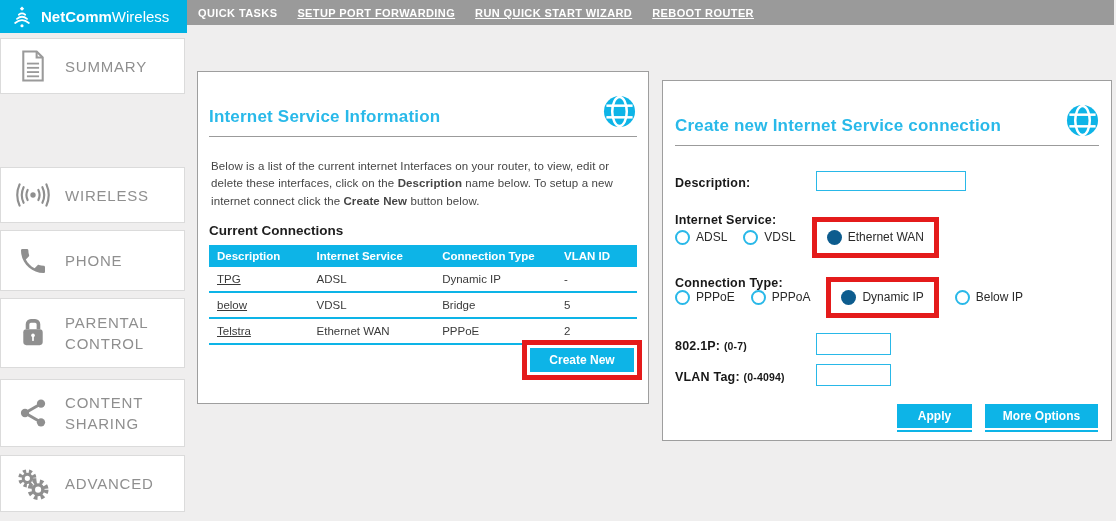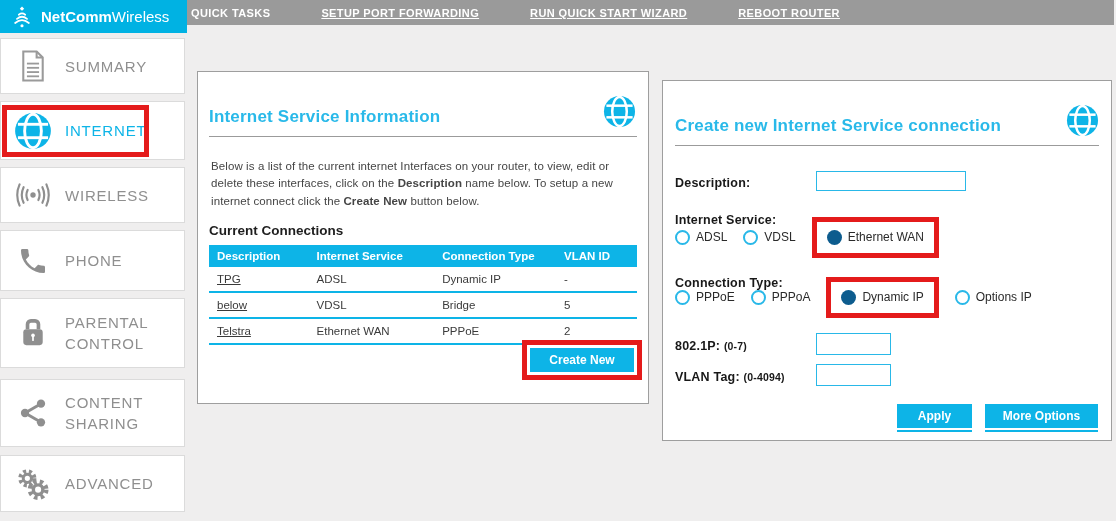--- a/index.html
+++ b/index.html
@@ -3,21 +3,21 @@
 <meta charset="utf-8">
 <style>
   html,body{margin:0;padding:0;background:#efeeee;font-family:"Liberation Sans",sans-serif;}
   .stage{position:relative;width:1116px;height:521px;background:#efeeee;overflow:hidden;}
 
   
   .topbar{position:absolute;top:0;left:0;width:1114px;height:25px;background:#9a9a9a;display:flex;}
   .logo{width:187px;height:33px;background:#00b2e3;display:flex;align-items:center;gap:8px;padding-left:11px;box-sizing:border-box;flex:none;}
   .logo-text{color:#fff;font-size:15px;white-space:nowrap;}
   .logo-text b{font-weight:bold;}
-  .nav{display:flex;align-items:center;gap:31px;padding-left:4px;}
+  .nav{display:flex;align-items:center;padding-left:11px;}
   .nav-item{color:#fff;font-size:11px;font-weight:bold;letter-spacing:.4px;white-space:nowrap;cursor:pointer;}
   .nav-item.u{text-decoration:underline;margin-left:20px;}
 
   
   .side-card{position:absolute;left:0;width:185px;background:#fff;border:1px solid #dbdbdb;box-sizing:border-box;display:flex;align-items:center;cursor:pointer;}
   .side-icon{width:64px;display:flex;justify-content:center;align-items:center;flex:none;}
   .side-label{font-size:15px;color:#8f8f8f;letter-spacing:.8px;line-height:1.4;}
   .side-card.active .side-label{color:#0db4e7;}
   .hl-internet{position:absolute;left:1px;top:3px;width:137px;height:42px;border:5px solid #e41b1b;pointer-events:none;}
 
@@ -95,34 +95,20 @@
           <line x1="7" y1="12" x2="17" y2="12"></line>
             <line x1="7" y1="15.5" x2="17" y2="15.5"></line>
           <line x1="7" y1="19" x2="17" y2="19"></line>
             <line x1="7" y1="22.5" x2="17" y2="22.5"></line>
         </g>
       </svg>
     </span>
     <span class="side-label">SUMMARY</span>
   </div>
 
-  <div class="side-card active" style="top:101px;height:59px;">
-    <span class="side-icon">
-      <svg width="38" height="38" viewBox="0 0 34 34">
-        <circle cx="17" cy="17" r="16" fill="#0db4e7"></circle>
-        <g stroke="#fff" stroke-width="2.6" fill="none">
-          <line x1="3.5" y1="11" x2="30.5" y2="11"></line>
-          <line x1="3.5" y1="23" x2="30.5" y2="23"></line>
-          <ellipse cx="17" cy="17" rx="7.5" ry="15"></ellipse>
-        </g>
-      </svg>
-    </span>
-    <span class="side-label">INTERNET</span>
-    <div class="hl-internet"></div>
-  </div>
 
   <div class="side-card" style="top:167px;height:56px;">
     <span class="side-icon">
       <svg width="38" height="26" viewBox="0 0 34 22">
         <g stroke="#8f8f8f" stroke-width="1.9" fill="none" stroke-linecap="round">
           <path d="M12.2 6.5 Q10 11 12.2 15.5"></path>
             <path d="M8.6 4 Q5.3 11 8.6 18"></path>
             <path d="M5 1.5 Q0.8 11 5 20.5"></path>
           <path d="M21.8 6.5 Q24 11 21.8 15.5"></path>
             <path d="M25.4 4 Q28.7 11 25.4 18"></path>
@@ -278,21 +264,21 @@
           <span>PPPoA</span>
         </span>
       <span class="hl">
         <span class="radio-item">
             <span class="rdot sel"></span>
             <span>Dynamic IP</span>
           </span>
       </span>
       <span class="radio-item">
           <span class="rdot"></span>
-          <span>Options IP</span>
+          <span>Below IP</span>
         </span>
     </div>
 
     <span class="form-label" style="left:12px;top:258px;"><span>802.1P:</span> <span class="form-hint">(0-7)</span></span>
     <input class="tinput in-8021p" type="text" style="">
 
     <span class="form-label" style="left:12px;top:289px;"><span>VLAN Tag:</span> <span class="form-hint">(0-4094)</span></span>
     <input class="tinput in-vlan" type="text" style="">
 
     <div class="btn-row">

